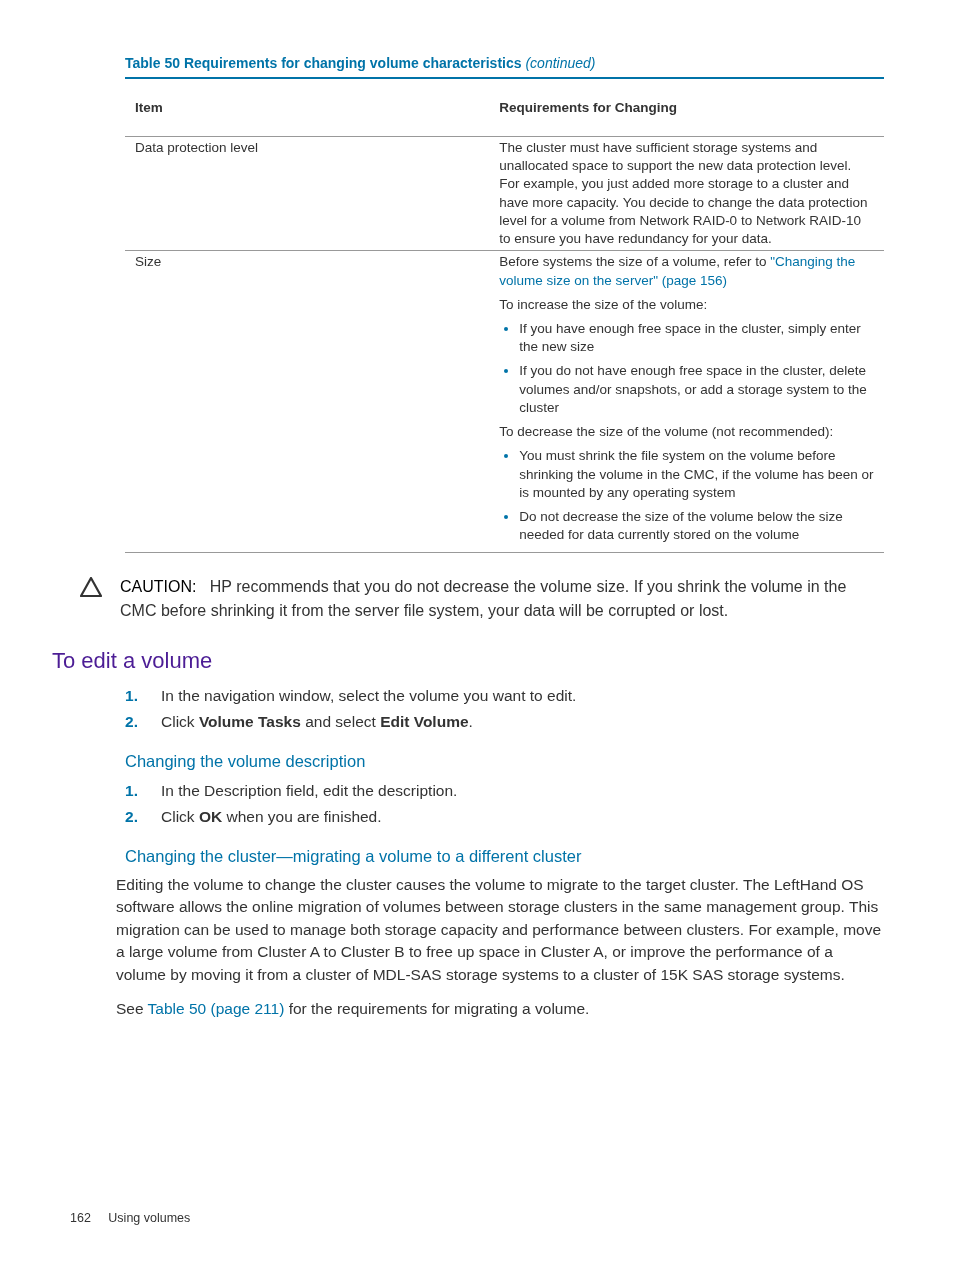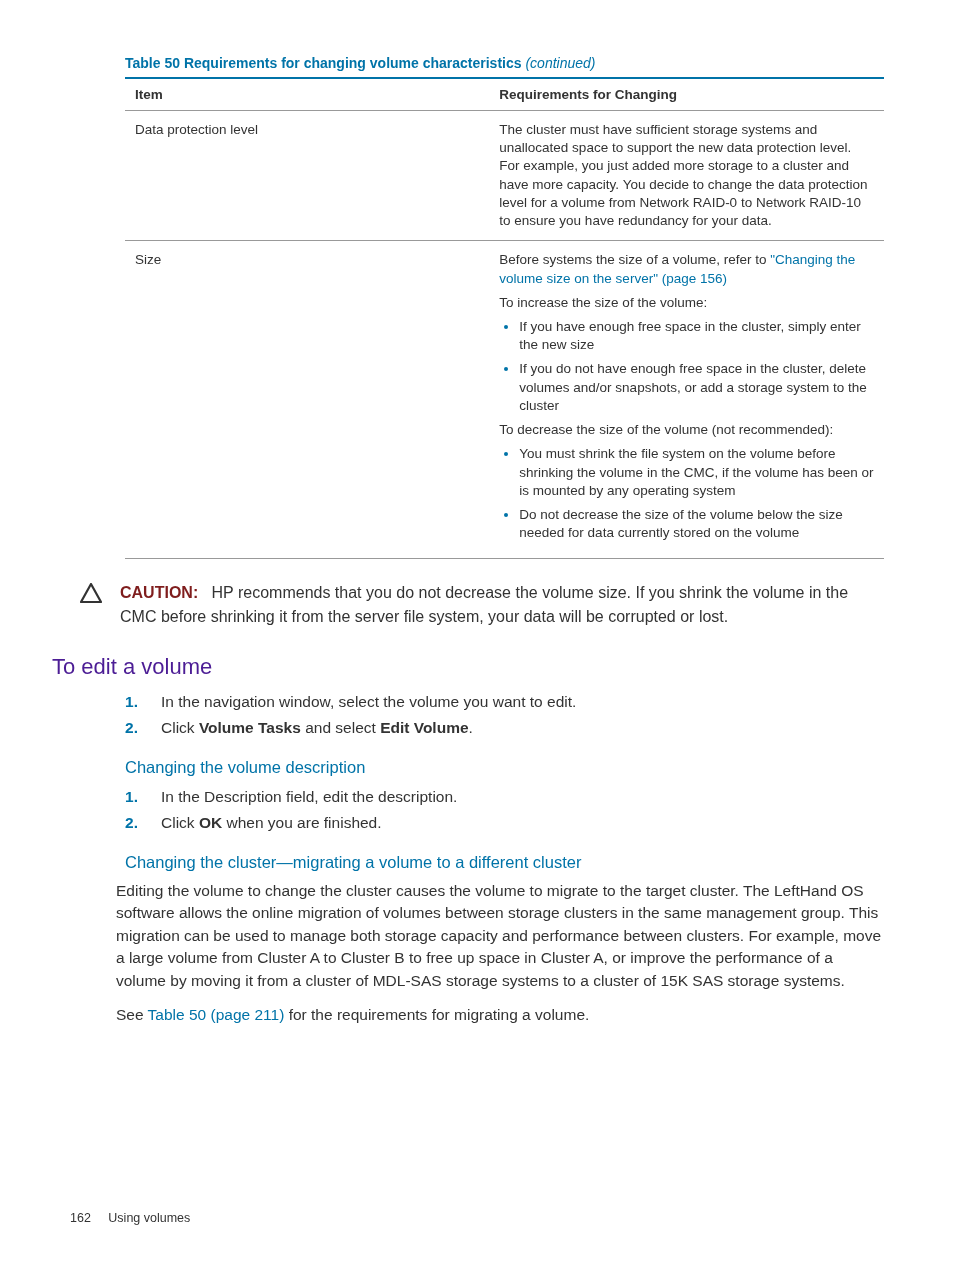--- a/index.html
+++ b/index.html
@@ -27,28 +27,28 @@
     .req-table {
       margin-left: 55px;
       border-collapse: collapse;
       width: calc(100% - 55px);
       border-top: 2px solid #0073a8;
     }
     .req-table th {
       text-align: left;
       font-weight: bold;
       font-size: 13.5px;
-      padding: 8px 10px;
+      padding: 21px 10px;
       border-bottom: 1px solid #999;
       vertical-align: top;
     }
     .req-table td {
       text-align: left;
       font-size: 13.5px;
-      padding: 10px 10px;
+      padding: 2px 10px;
       border-bottom: 1px solid #999;
       vertical-align: top;
       line-height: 1.35;
     }
     .req-table .col1 { width: 48%; }
     .req-table .col2 { width: 52%; }
     .req-table ul {
       list-style: disc;
       padding-left: 20px;
       margin: 6px 0;
@@ -74,22 +74,22 @@
     }
     .caution-icon {
       flex: 0 0 auto;
       margin-top: 2px;
     }
     .caution-text {
       font-size: 16px;
       line-height: 1.45;
     }
     .caution-label {
-      color: #7f1d1d;
-      font-weight: bold;
+      color: #000000;
+      font-weight: normal;
     }
     .h2 {
       color: #4c1d95;
       font-size: 22px;
       font-weight: normal;
       margin-top: 26px;
       margin-bottom: 10px;
       margin-left: -18px;
     }
     .h3 {

